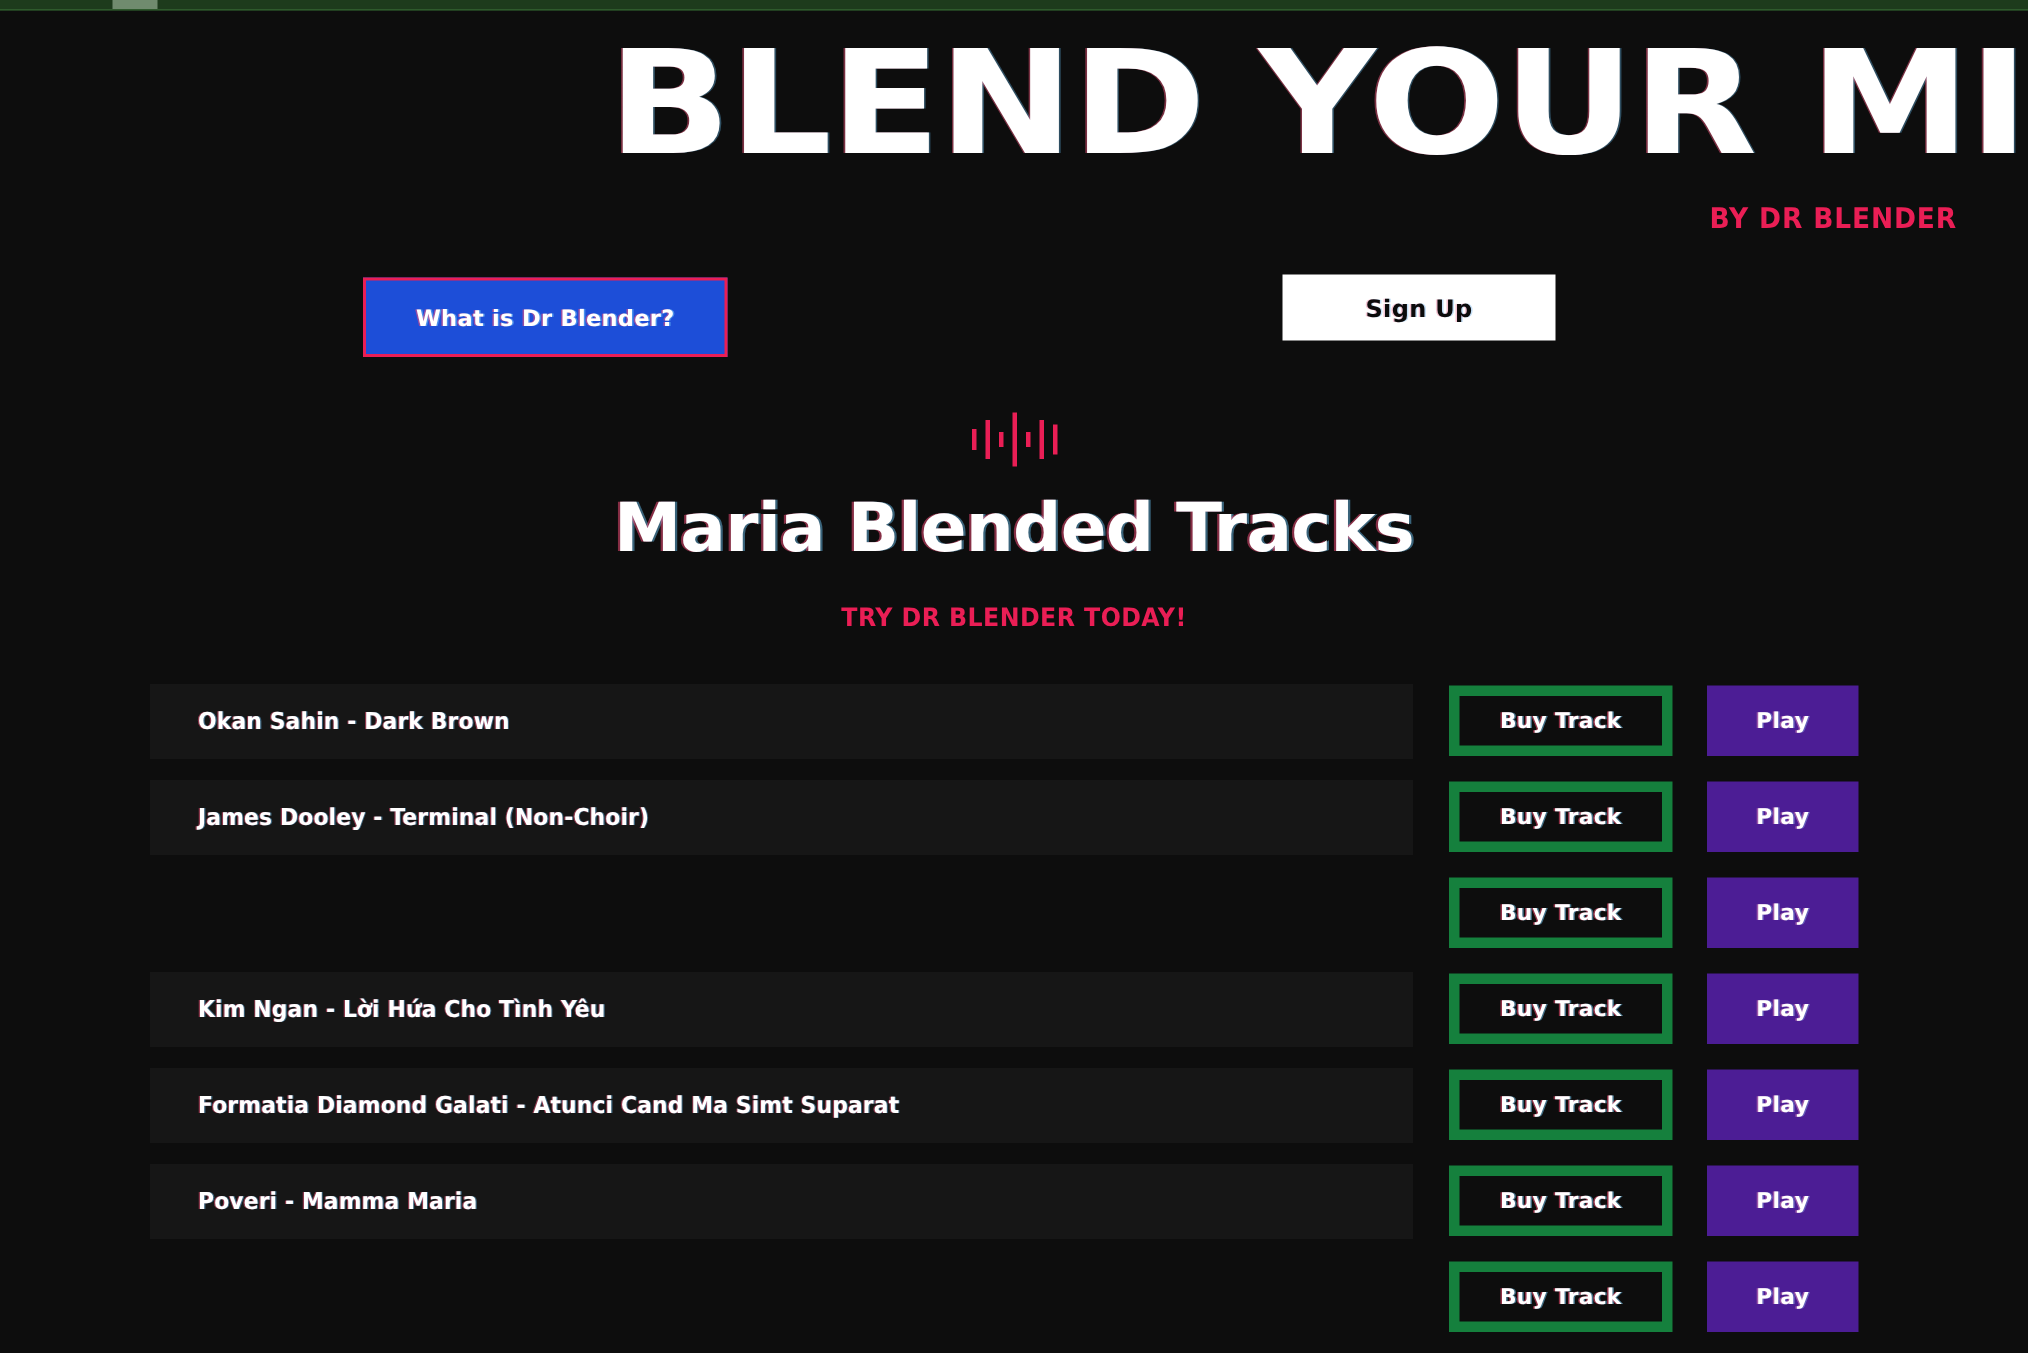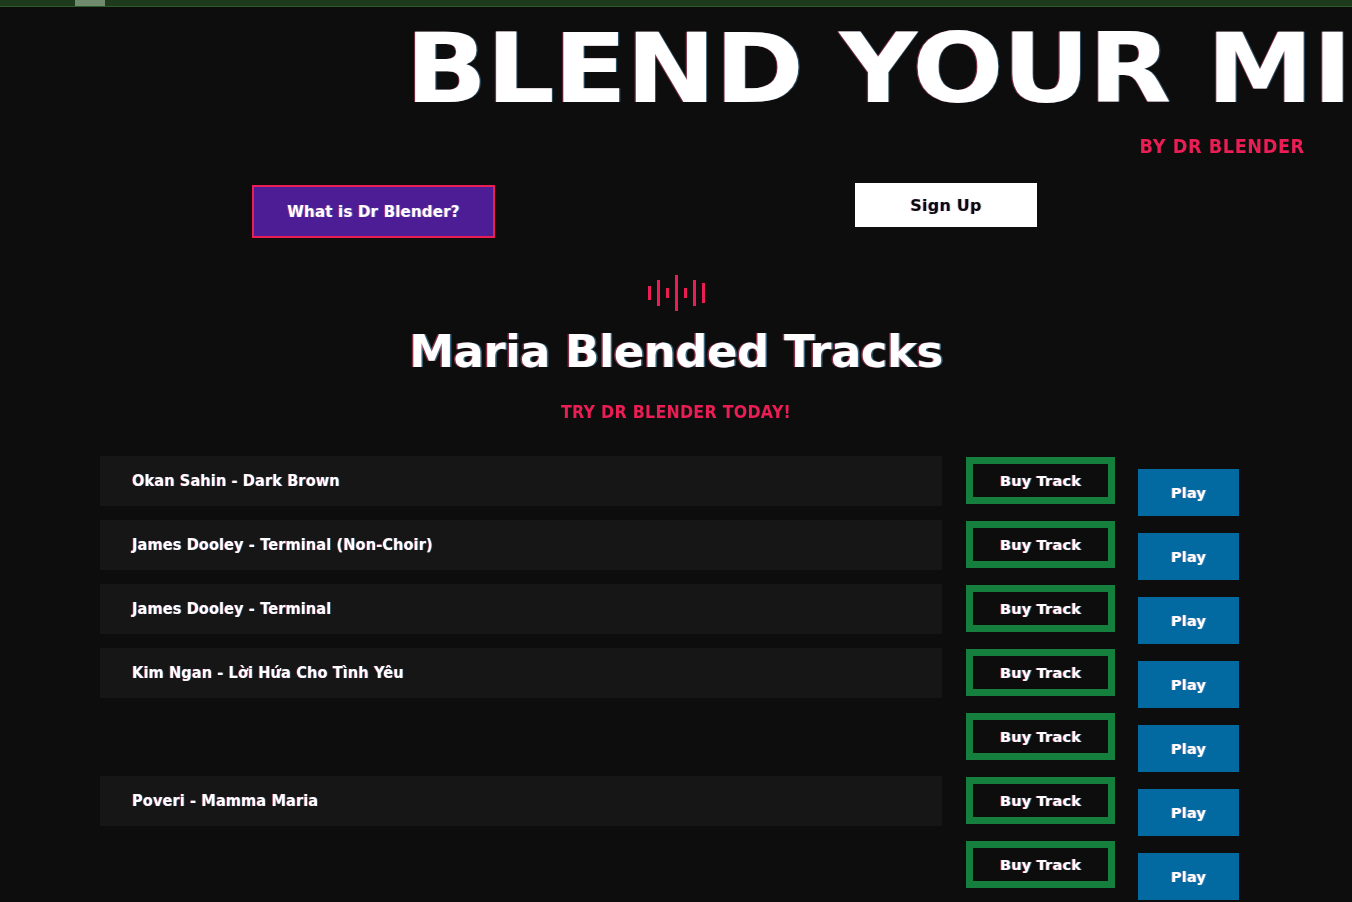--- a/index.html
+++ b/index.html
@@ -78,23 +78,23 @@
     letter-spacing: .2px;
     display: flex;
     align-items: center;
     justify-content: center;
     cursor: pointer;
     user-select: none;
   }
 
   .btn-outline {
     position: absolute;
-    left: 252px; top: 0;
+    left: 242px; top: 0;
     width: 243px; height: 53px;
-    background: #4c1d95;
+    background: #1d4ed8;
     border: 2px solid #ea1e55;
     color: #ffffff;
     text-shadow: -1px 0 rgba(255,80,120,.55), 1px 0 rgba(120,210,255,.5);
   }
 
   .btn-solid-white {
     position: absolute;
     left: 855px; top: -2px;
     width: 182px; height: 44px;
     background: #ffffff;
@@ -188,23 +188,23 @@
     width: 149px; height: 47px;
     background: #0d0d0d;
     border: 7px solid #15803d;
     color: #ffffff;
     font-size: 14.5px;
     text-shadow: -1px 0 rgba(255,80,120,.55), 1px 0 rgba(120,210,255,.5);
   }
 
   .btn-play {
     position: absolute;
-    left: 1038px; top: 13px;
+    left: 1038px; top: 1px;
     width: 101px; height: 47px;
-    background: #0369a1;
+    background: #4c1d95;
     border: none;
     color: #ffffff;
     font-size: 14.5px;
     text-shadow: -1px 0 rgba(255,160,190,.45), 1px 0 rgba(150,215,255,.35);
   }
 </style>
 </head>
 <body>
 
 <div class="topstrip">
@@ -247,34 +247,34 @@
         <div class="btn btn-play">Play</div>
       </div>
       <div class="track-row">
         <div class="track-name-box">
           <span class="track-name">James Dooley - Terminal (Non-Choir)</span>
         </div>
         <div class="btn btn-buy">Buy Track</div>
         <div class="btn btn-play">Play</div>
       </div>
       <div class="track-row">
-        <div class="track-name-box">
-          <span class="track-name">James Dooley - Terminal</span>
-        </div>
         <div class="btn btn-buy">Buy Track</div>
         <div class="btn btn-play">Play</div>
       </div>
       <div class="track-row">
         <div class="track-name-box">
           <span class="track-name">Kim Ngan - Lời Hứa Cho Tình Yêu</span>
         </div>
         <div class="btn btn-buy">Buy Track</div>
         <div class="btn btn-play">Play</div>
       </div>
       <div class="track-row">
+        <div class="track-name-box">
+          <span class="track-name">Formatia Diamond Galati - Atunci Cand Ma Simt Suparat</span>
+        </div>
         <div class="btn btn-buy">Buy Track</div>
         <div class="btn btn-play">Play</div>
       </div>
       <div class="track-row">
         <div class="track-name-box">
           <span class="track-name">Poveri - Mamma Maria</span>
         </div>
         <div class="btn btn-buy">Buy Track</div>
         <div class="btn btn-play">Play</div>
       </div>

